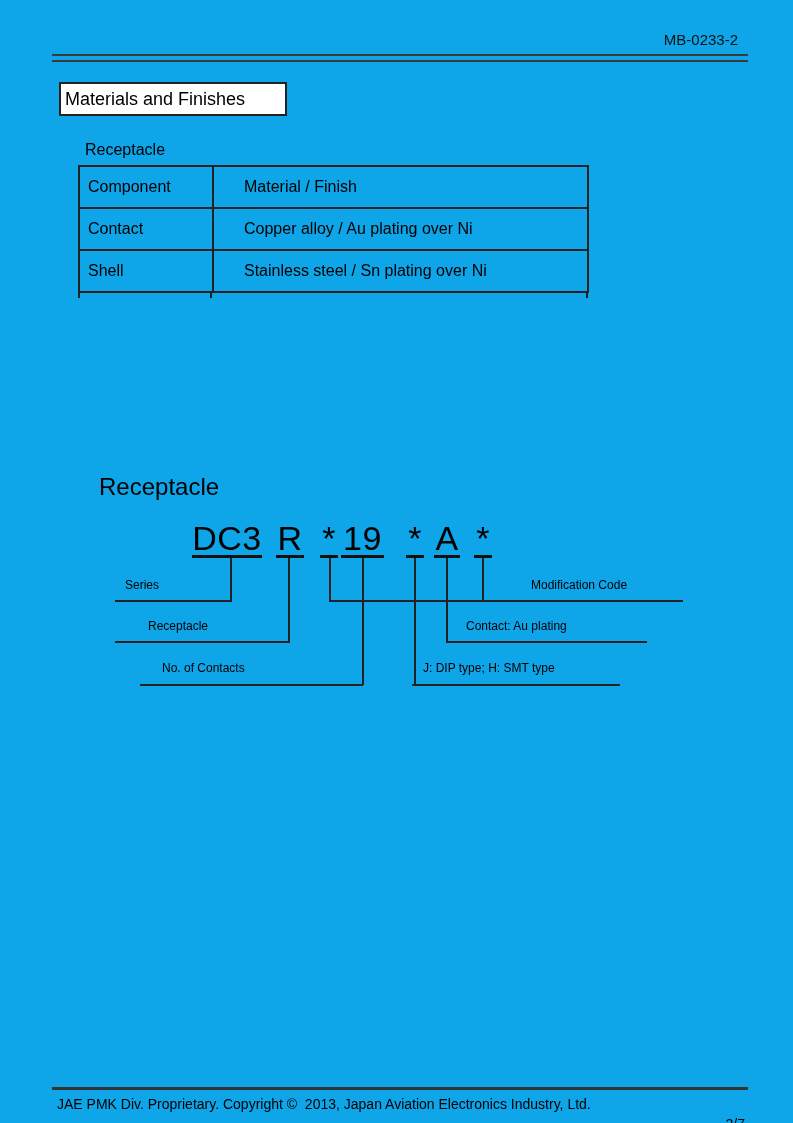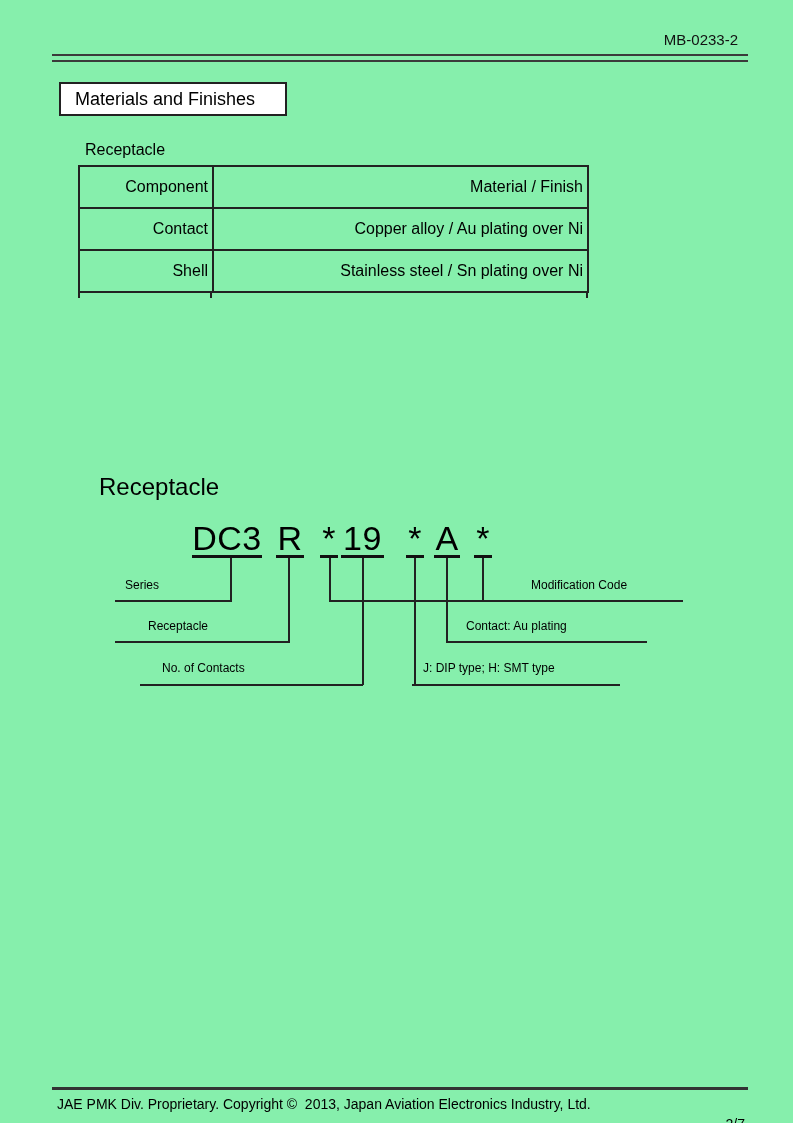--- a/index.html
+++ b/index.html
@@ -1,45 +1,44 @@
 <!DOCTYPE html>
 <html><head>
 <meta charset="utf-8">
 <style>
   html, body { margin: 0; padding: 0; background: #ffffff; }
   .page {
     position: relative;
     width: 793px;
     height: 1123px;
-    background: #86efac;
+    background: #0ea5e9;
     font-family: "Liberation Sans", sans-serif;
     color: #000000;
     overflow: hidden;
-    text-align: right;
   }
   .abs { position: absolute; }
 
   
   .doc-number {
     top: 31px; right: 55px;
     font-size: 15px; color: #111;
   }
   .top-rule {
     left: 52px; top: 54px; width: 696px; height: 8px;
     border-top: 2.5px solid #3b3b3b;
     border-bottom: 2.5px solid #3b3b3b;
     box-sizing: border-box;
   }
 
   
   .section-box {
     border: 2px solid #222;
     box-sizing: border-box;
     display: flex; align-items: center;
-    padding-left: 14px;
+    padding-left: 4px;
     font-size: 18px;
     background: #fff;
   }
   .materials-box { left: 59px; top: 82px; width: 228px; height: 34px; }
   .ordering-box  { left: 59px; top: 403px; width: 213px; height: 33px; }
 
   .sub-label { left: 85px; top: 141px; font-size: 16px; }
 
   
   .materials-table {
@@ -51,21 +50,21 @@
   }
   .materials-table td {
     border: 2px solid #222;
     height: 42px;
     padding: 0 4px 0 8px;
     box-sizing: border-box;
     white-space: nowrap;
     overflow: hidden;
   }
   .materials-table td.c1 { width: 134px; }
-  .materials-table td.c2 { padding-left: 14px; }
+  .materials-table td.c2 { padding-left: 30px; }
   .stub { top: 293px; width: 2px; height: 5px; background: #222; }
 
   
   .ordering-heading { left: 99px; top: 473px; font-size: 24px; }
 
   .pn-seg {
     top: 519px; height: 36px;
     border-bottom: 3px solid #111;
     box-sizing: content-box;
     display: flex; align-items: flex-end; justify-content: center;

